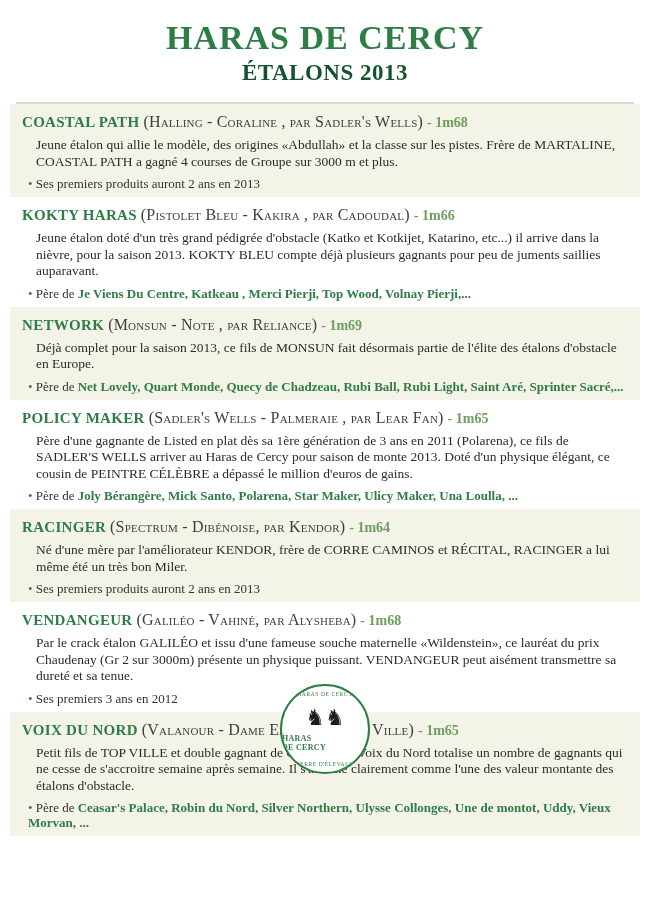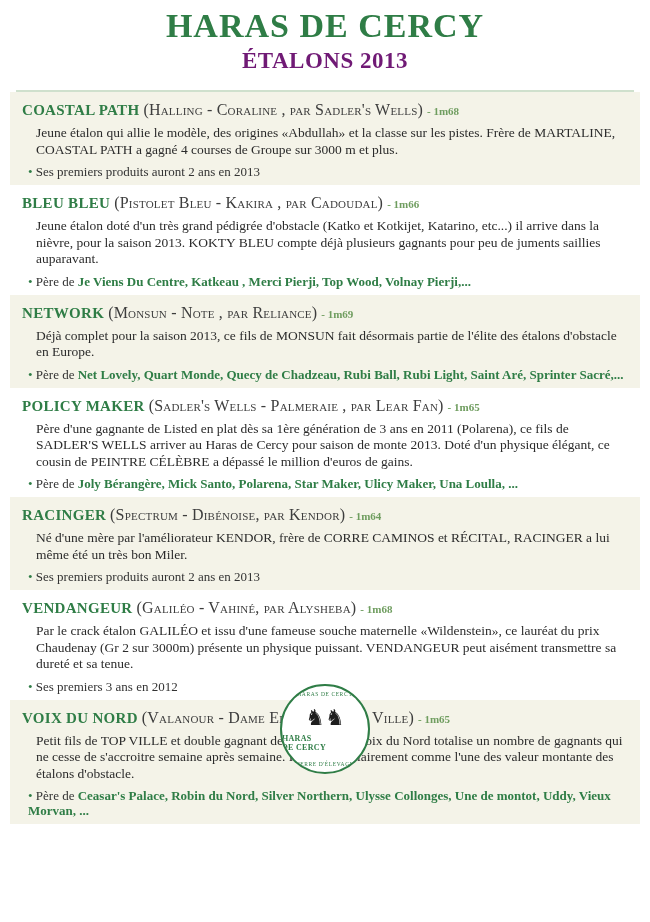--- a/index.html
+++ b/index.html
@@ -12,41 +12,41 @@
     background: #ffffff;
     font-family: "Liberation Serif", serif;
     color: #222;
     overflow: hidden;
   }
   .page {
     width: 650px;
     height: 782px;
     position: relative;
     box-sizing: border-box;
-    padding: 0 10px;
+    padding: 12px 10px;
   }
   
   .header {
     text-align: center;
     padding-top: 6px;
   }
   .title {
     font-family: "Liberation Serif", serif;
     font-size: 34px;
     font-weight: bold;
     letter-spacing: 1px;
     color: #2f7d46;
     margin: 0;
     line-height: 40px;
   }
   .subtitle {
     font-family: "Liberation Serif", serif;
     font-size: 23px;
     font-weight: bold;
-    color: #701a75;
+    color: #14532d;
     margin: 2px 0 16px 0;
     line-height: 26px;
     letter-spacing: 0.5px;
   }
   .rule {
     height: 2px;
     background: #cfe0cd;
     margin: 8px 6px 0 6px;
   }
 
@@ -78,21 +78,21 @@
   }
   .sparents {
     font-family: "Liberation Serif", serif;
     font-size: 16px;
     color: #3d3d3d;
     font-variant: small-caps;
     letter-spacing: 0.2px;
   }
   .sheight {
     font-family: "Liberation Serif", serif;
-    font-size: 11px;
+    font-size: 14px;
     color: #6f9d5f;
     font-weight: bold;
   }
   .sdesc {
     font-family: "Liberation Serif", serif;
     font-size: 13.5px;
     line-height: 16.5px;
     color: #2b2b2b;
     margin: 0 0 0 14px;
     text-align: left;
@@ -189,21 +189,21 @@
         <span class="sname">COASTAL PATH</span>
         <span class="sparents">(Halling - Coraline , par Sadler's Wells)</span>
         <span class="sheight">- 1m68</span>
       </div>
       <div class="sdesc">Jeune étalon qui allie le modèle, des origines «Abdullah» et la classe sur les pistes. Frère de MARTALINE, COASTAL PATH a gagné 4 courses de Groupe sur 3000 m et plus.</div>
       <div class="sfooter bullet"><span class="lead">Ses premiers produits auront 2 ans en 2013</span><span class="names"></span></div>
     </div>
 
     <div class="stallion plain">
       <div class="sname-line">
-        <span class="sname">BLEU BLEU</span>
+        <span class="sname">KOKTY HARAS</span>
         <span class="sparents">(Pistolet Bleu - Kakira , par Cadoudal)</span>
         <span class="sheight">- 1m66</span>
       </div>
       <div class="sdesc">Jeune étalon doté d'un très grand pédigrée d'obstacle (Katko et Kotkijet, Katarino, etc...) il arrive dans la nièvre, pour la saison 2013. KOKTY BLEU compte déjà plusieurs gagnants pour peu de juments saillies auparavant.</div>
       <div class="sfooter bullet"><span class="lead">Père de </span><span class="names">Je Viens Du Centre, Katkeau , Merci Pierji, Top Wood, Volnay Pierji,...</span></div>
     </div>
 
     <div class="stallion alt">
       <div class="sname-line">
         <span class="sname">NETWORK</span>

